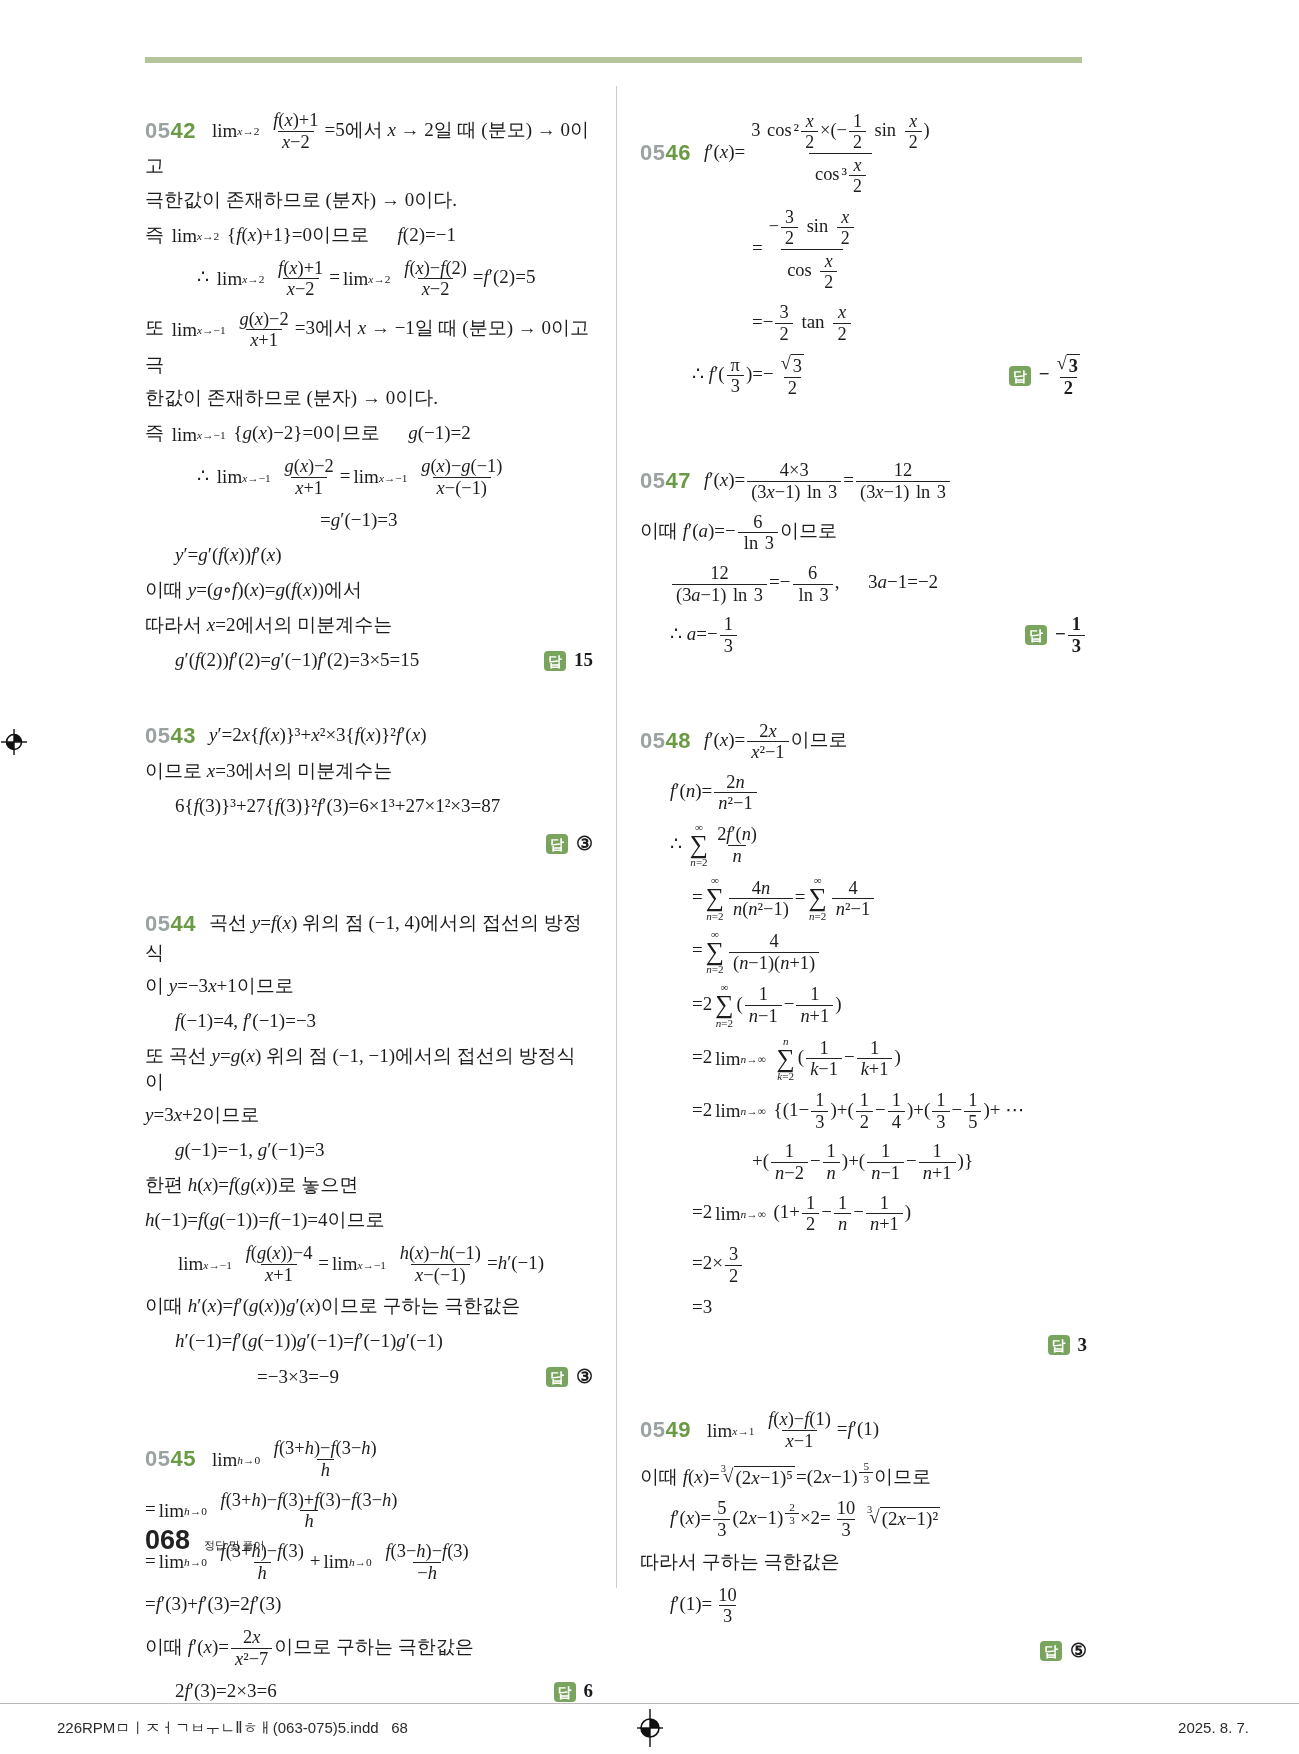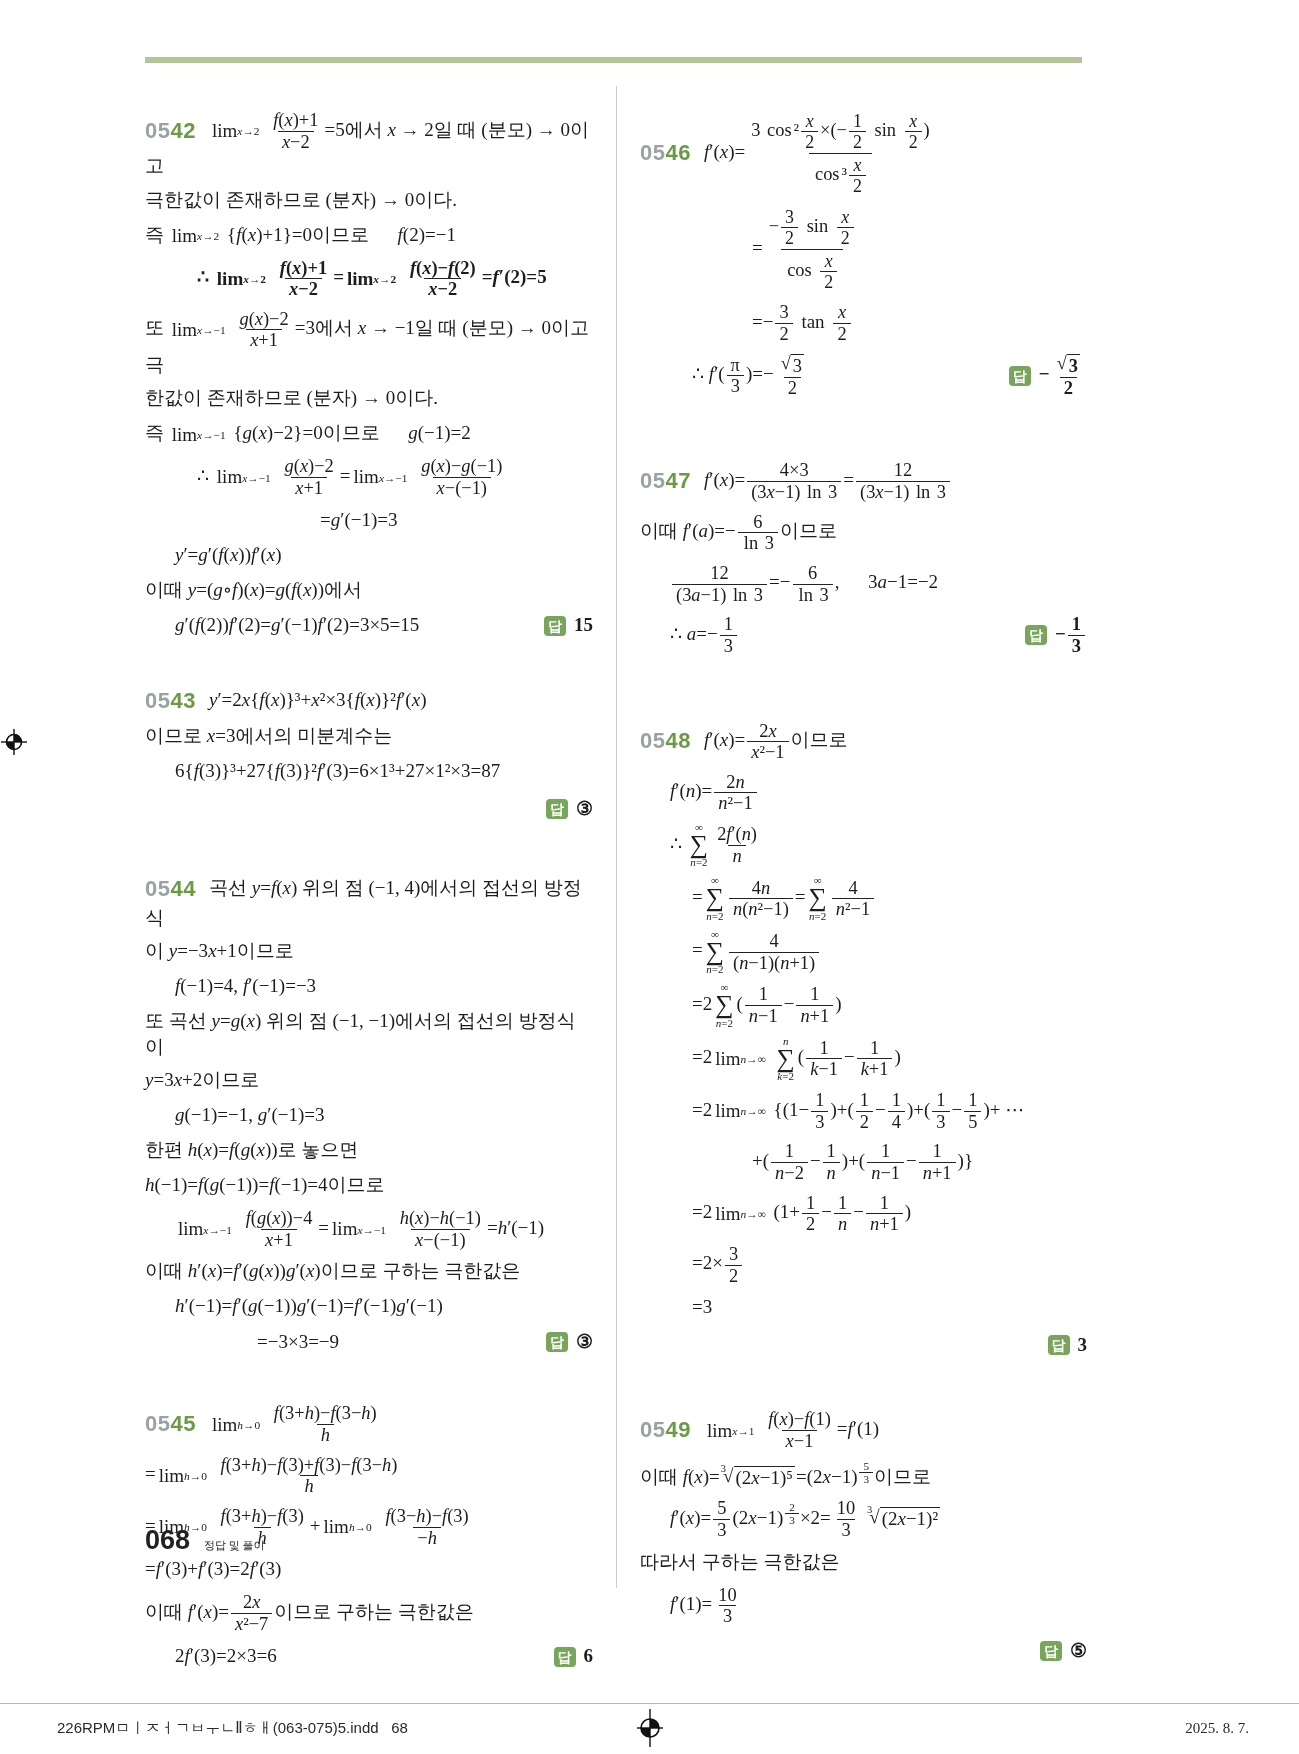--- a/index.html
+++ b/index.html
@@ -52,21 +52,21 @@
              font-family:"Liberation Sans","DejaVu Sans",sans-serif;font-size:14px;font-weight:bold;
              border-radius:4px;padding:3px 4px;line-height:1;margin:0 8px 0 10px;flex:0 0 auto;}
   .ans-val{font-weight:bold;white-space:nowrap;}
   
   #page-footer{position:absolute;left:145px;top:1522px;display:flex;align-items:baseline;}
   #page-footer .pageno{font-family:"Liberation Sans","DejaVu Sans",sans-serif;font-weight:bold;font-size:27px;color:#222;}
   #page-footer .pagelabel{font-size:11px;margin-left:14px;color:#222;}
   
   .print-text{position:absolute;top:1718px;font-family:"Liberation Sans","DejaVu Sans",sans-serif;font-size:15px;color:#2a2a2a;}
   #print-left{left:57px;}
-  #print-right{right:50px;font-family:Liberation Serif, serif;}
+  #print-right{right:50px;}
   
   .regmark{position:absolute;}
 </style>
 </head>
 <body>
 
 <div id="page">
   <div id="top-rule"></div>
   <div id="col-divider"></div>
 
@@ -77,21 +77,21 @@
               <span class="ls"><i>x</i>→2</span>
             </span> <span class="frac">
               <span class="num"><i>f</i>(<i>x</i>)+1</span>
               <span class="den"><i>x</i>−2</span>
             </span>=5에서 <i>x</i> → 2일 때 (분모) → 0이고</span></div>
         <div class="mline"><span class="mcontent">극한값이 존재하므로 (분자) → 0이다.</span></div>
         <div class="mline"><span class="mcontent">즉 <span class="lim">
               <span class="lw">lim</span>
               <span class="ls"><i>x</i>→2</span>
             </span> {<i>f</i>(<i>x</i>)+1}=0이므로&nbsp;&nbsp;&nbsp;&nbsp;&nbsp;&nbsp;<i>f</i>(2)=−1</span></div>
-        <div class="mline" style="padding-left: 52px; font-weight: bold;"><span class="mcontent">∴ <span class="lim">
+        <div class="mline" style="padding-left: 52px;"><span class="mcontent">∴ <span class="lim">
               <span class="lw">lim</span>
               <span class="ls"><i>x</i>→2</span>
             </span> <span class="frac">
               <span class="num"><i>f</i>(<i>x</i>)+1</span>
               <span class="den"><i>x</i>−2</span>
             </span>=<span class="lim">
               <span class="lw">lim</span>
               <span class="ls"><i>x</i>→2</span>
             </span> <span class="frac">
               <span class="num"><i>f</i>(<i>x</i>)−<i>f</i>(2)</span>
@@ -118,20 +118,21 @@
             </span>=<span class="lim">
               <span class="lw">lim</span>
               <span class="ls"><i>x</i>→−1</span>
             </span> <span class="frac">
               <span class="num"><i>g</i>(<i>x</i>)−<i>g</i>(−1)</span>
               <span class="den"><i>x</i>−(−1)</span>
             </span></span></div>
         <div class="mline" style="padding-left: 175px;"><span class="mcontent">=<i>g</i>′(−1)=3</span></div>
         <div class="mline" style="padding-left: 30px;"><span class="mcontent"><i>y</i>′=<i>g</i>′(<i>f</i>(<i>x</i>))<i>f</i>′(<i>x</i>)</span></div>
         <div class="mline"><span class="mcontent">이때 <i>y</i>=(<i>g</i>∘<i>f</i>)(<i>x</i>)=<i>g</i>(<i>f</i>(<i>x</i>))에서</span></div>
+        <div class="mline"><span class="mcontent">따라서 <i>x</i>=2에서의 미분계수는</span></div>
         <div class="mline ansline" style="padding-left: 30px;">
           <span class="mcontent"><i>g</i>′(<i>f</i>(2))<i>f</i>′(2)=<i>g</i>′(−1)<i>f</i>′(2)=3×5=15</span>
           <span class="spacer"></span>
           <span class="ans-badge">답</span>
           <span class="ans-val">15</span>
         </div>
       </section>
       <section class="problem" style="margin-top: 46px;">
         <div class="mline titleline"><span class="pnum"><span class="p1">05</span><span class="p2">43</span></span><span class="mcontent"><i>y</i>′=2<i>x</i>{<i>f</i>(<i>x</i>)}³+<i>x</i>²×3{<i>f</i>(<i>x</i>)}²<i>f</i>′(<i>x</i>)</span></div>
         <div class="mline"><span class="mcontent">이므로 <i>x</i>=3에서의 미분계수는</span></div>

